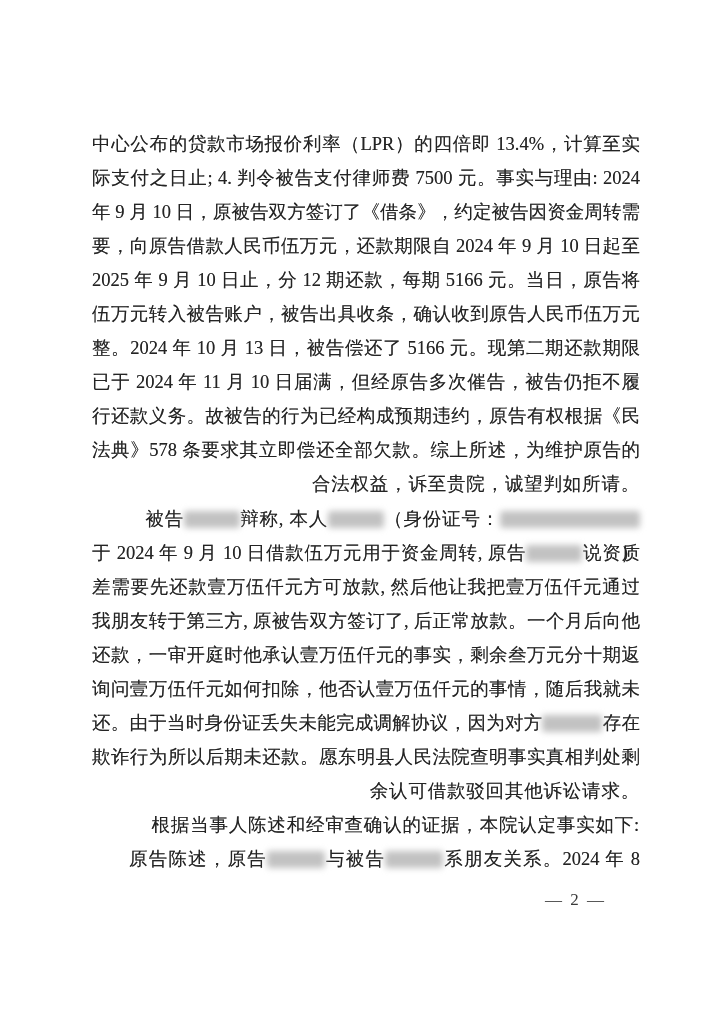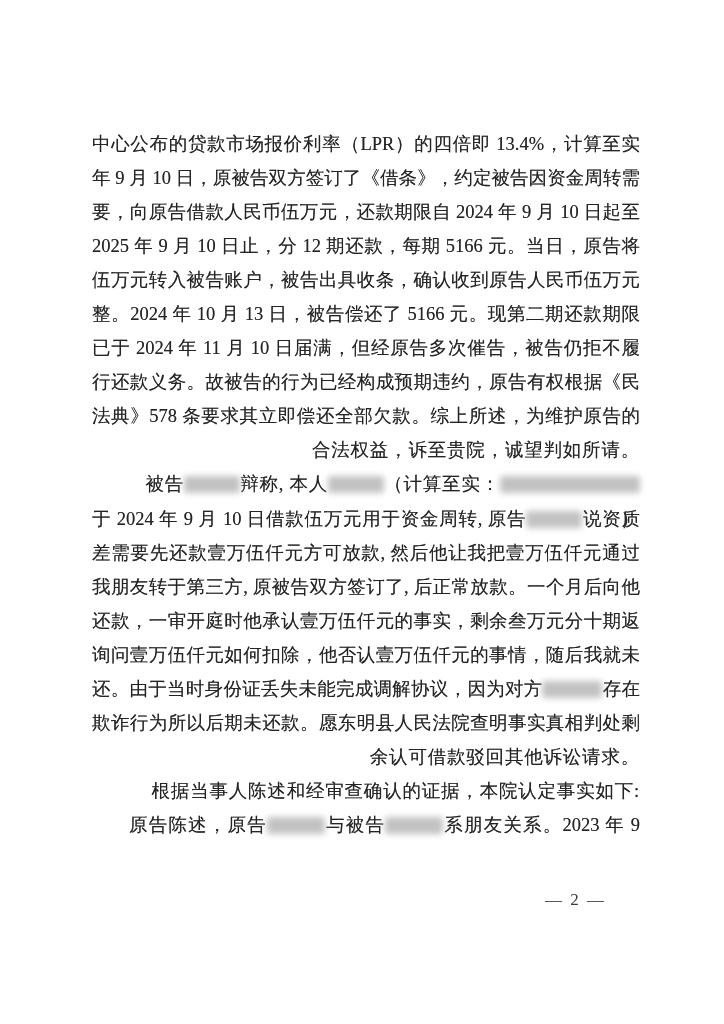--- a/index.html
+++ b/index.html
@@ -70,35 +70,36 @@
     color: #3a3a3a;
     white-space: nowrap;
   }
 </style>
 </head>
 <body>
 
 <div class="page">
   <div class="doc-body">
       <div class="line j"><span class="run">中心公布的贷款市场报价利率（LPR）的四倍即 13.4%，计算至实</span></div>
+      <div class="line j"><span class="run">际支付之日止; 4. 判令被告支付律师费 7500 元。事实与理由: 2024</span></div>
       <div class="line j"><span class="run">年 9 月 10 日，原被告双方签订了《借条》，约定被告因资金周转需</span></div>
       <div class="line j"><span class="run">要，向原告借款人民币伍万元，还款期限自 2024 年 9 月 10 日起至</span></div>
       <div class="line j"><span class="run">2025 年 9 月 10 日止，分 12 期还款，每期 5166 元。当日，原告将</span></div>
       <div class="line j"><span class="run">伍万元转入被告账户，被告出具收条，确认收到原告人民币伍万元</span></div>
       <div class="line j"><span class="run">整。2024 年 10 月 13 日，被告偿还了 5166 元。现第二期还款期限</span></div>
       <div class="line j"><span class="run">已于 2024 年 11 月 10 日届满，但经原告多次催告，被告仍拒不履</span></div>
       <div class="line j"><span class="run">行还款义务。故被告的行为已经构成预期违约，原告有权根据《民</span></div>
       <div class="line j"><span class="run">法典》578 条要求其立即偿还全部欠款。综上所述，为维护原告的</span></div>
       <div class="line"><span class="run">合法权益，诉至贵院，诚望判如所请。</span></div>
-      <div class="line ind"><span class="run">被告</span><span class="redact" style="width: 56px; background: rgb(194, 194, 194);"></span><span class="run">辩称, 本人</span><span class="redact" style="width: 56px; background: rgb(194, 194, 194);"></span><span class="run">（计算至实：</span><span class="redact" style="width: 140px; background: rgb(194, 194, 194);"></span><span class="run">）</span></div>
+      <div class="line ind"><span class="run">被告</span><span class="redact" style="width: 56px; background: rgb(194, 194, 194);"></span><span class="run">辩称, 本人</span><span class="redact" style="width: 56px; background: rgb(194, 194, 194);"></span><span class="run">（身份证号：</span><span class="redact" style="width: 140px; background: rgb(194, 194, 194);"></span><span class="run">）</span></div>
       <div class="line j"><span class="run">于 2024 年 9 月 10 日借款伍万元用于资金周转, 原告</span><span class="redact" style="width: 56px; background: rgb(194, 194, 194);"></span><span class="run">说资质</span></div>
       <div class="line j"><span class="run">差需要先还款壹万伍仟元方可放款, 然后他让我把壹万伍仟元通过</span></div>
       <div class="line j"><span class="run">我朋友转于第三方, 原被告双方签订了, 后正常放款。一个月后向他</span></div>
       <div class="line j"><span class="run">还款，一审开庭时他承认壹万伍仟元的事实，剩余叁万元分十期返</span></div>
       <div class="line j"><span class="run">询问壹万伍仟元如何扣除，他否认壹万伍仟元的事情，随后我就未</span></div>
       <div class="line j"><span class="run">还。由于当时身份证丢失未能完成调解协议，因为对方</span><span class="redact" style="width: 60px; background: rgb(194, 194, 194);"></span><span class="run">存在</span></div>
       <div class="line j"><span class="run">欺诈行为所以后期未还款。愿东明县人民法院查明事实真相判处剩</span></div>
       <div class="line"><span class="run">余认可借款驳回其他诉讼请求。</span></div>
       <div class="line ind"><span class="run">根据当事人陈述和经审查确认的证据，本院认定事实如下:</span></div>
-      <div class="line j ind"><span class="run">原告陈述，原告</span><span class="redact" style="width: 58px; background: rgb(194, 194, 194);"></span><span class="run">与被告</span><span class="redact" style="width: 58px; background: rgb(194, 194, 194);"></span><span class="run">系朋友关系。2023 年 9</span></div>
+      <div class="line j ind"><span class="run">原告陈述，原告</span><span class="redact" style="width: 58px; background: rgb(194, 194, 194);"></span><span class="run">与被告</span><span class="redact" style="width: 58px; background: rgb(194, 194, 194);"></span><span class="run">系朋友关系。2024 年 8</span></div>
     </div>
   <div class="page-number">— 2 —</div>
 </div>
 
 </body></html>

